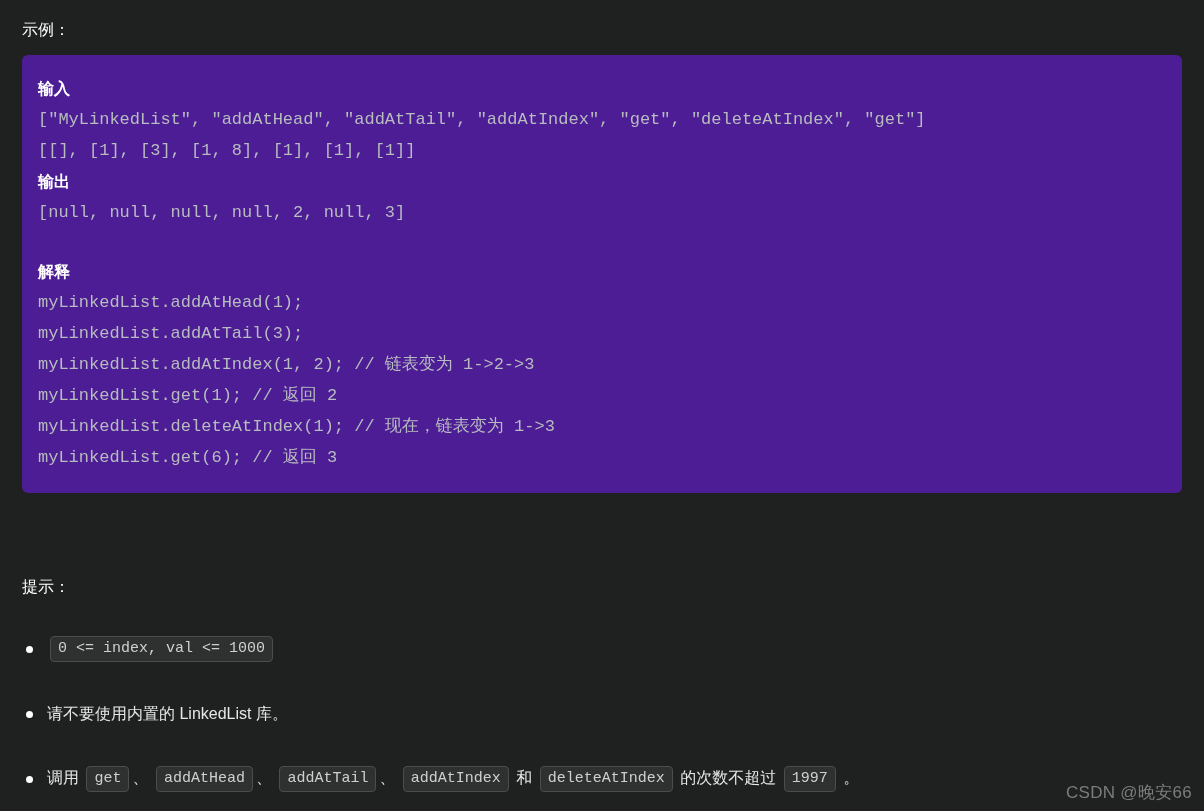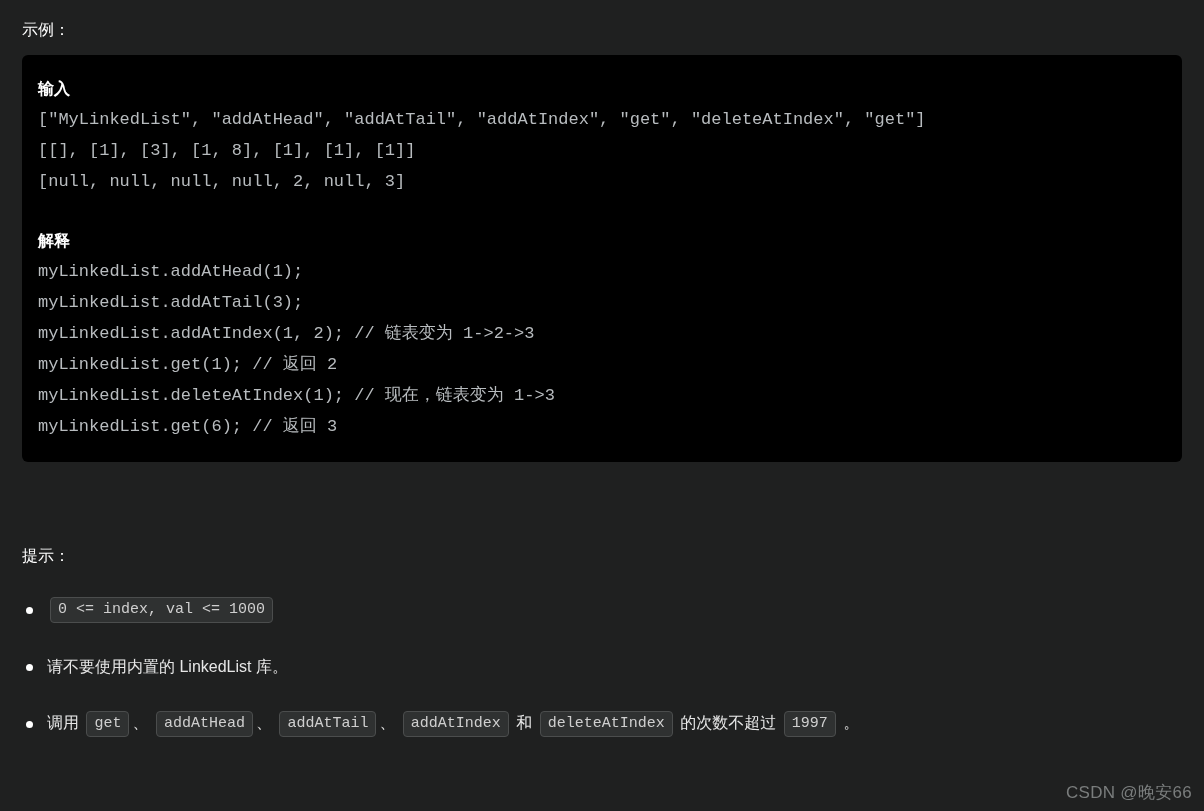--- a/index.html
+++ b/index.html
@@ -17,21 +17,21 @@
     position: relative;
     height: 100%;
   }
   .section-title {
     font-weight: 400;
     color: #ffffff;
     margin-bottom: 14px;
     font-size: 16px;
   }
   .codeblock {
-    background: #000000;
+    background: #4c1d95;
     border-radius: 6px;
     padding: 18px 16px 20px 16px;
     font-family: Consolas, "Courier New", monospace;
     font-size: 17px;
     line-height: 31px;
     color: #b8bcbf;
   }
   .codeblock .strong {
     color: #ffffff;
     font-family: "Microsoft YaHei", "PingFang SC", Arial, sans-serif;
@@ -60,21 +60,21 @@
     border-radius: 50%;
     margin-right: 14px;
     flex: 0 0 auto;
   }
   .chip {
     display: inline-block;
     background: #2f3131;
     border: 1px solid #4b4d4d;
     border-radius: 4px;
     padding: 0 7px;
-    margin: 8px 3px;
+    margin: 16px 3px;
     font-family: Consolas, "Courier New", monospace;
     font-size: 15px;
     color: #cfcfcf;
     line-height: 24px;
     vertical-align: middle;
   }
   .watermark {
     position: absolute;
     right: 12px;
     bottom: 7px;
@@ -87,20 +87,21 @@
 <body>
 
 <div class="page">
 
   <div class="section-title">示例：</div>
 
   <div class="codeblock">
     <div class="strong">输入</div>
     <div>["MyLinkedList", "addAtHead", "addAtTail", "addAtIndex", "get", "deleteAtIndex", "get"]</div>
     <div>[[], [1], [3], [1, 8], [1], [1], [1]]</div>
+    <div class="strong">输出</div>
     <div>[null, null, null, null, 2, null, 3]</div>
     <div class="spacer-block"></div>
     <div class="strong">解释</div>
     <div>myLinkedList.addAtHead(1);</div>
     <div>myLinkedList.addAtTail(3);</div>
     <div>myLinkedList.addAtIndex(1, 2);    // 链表变为 1-&gt;2-&gt;3</div>
     <div>myLinkedList.get(1);              // 返回 2</div>
     <div>myLinkedList.deleteAtIndex(1);    // 现在，链表变为 1-&gt;3</div>
     <div>myLinkedList.get(6);              // 返回 3</div>
   </div>

